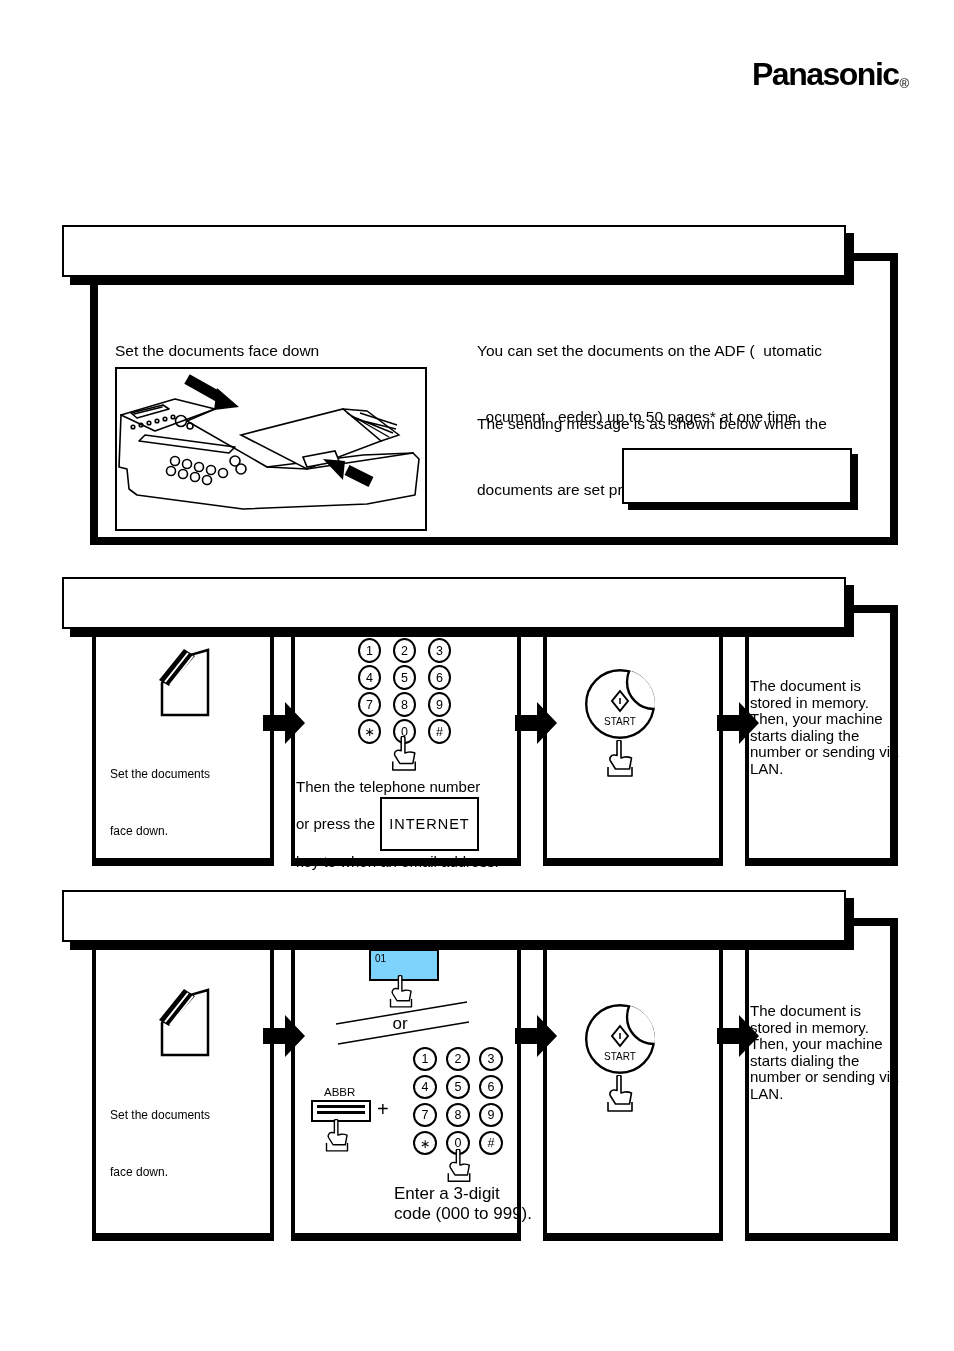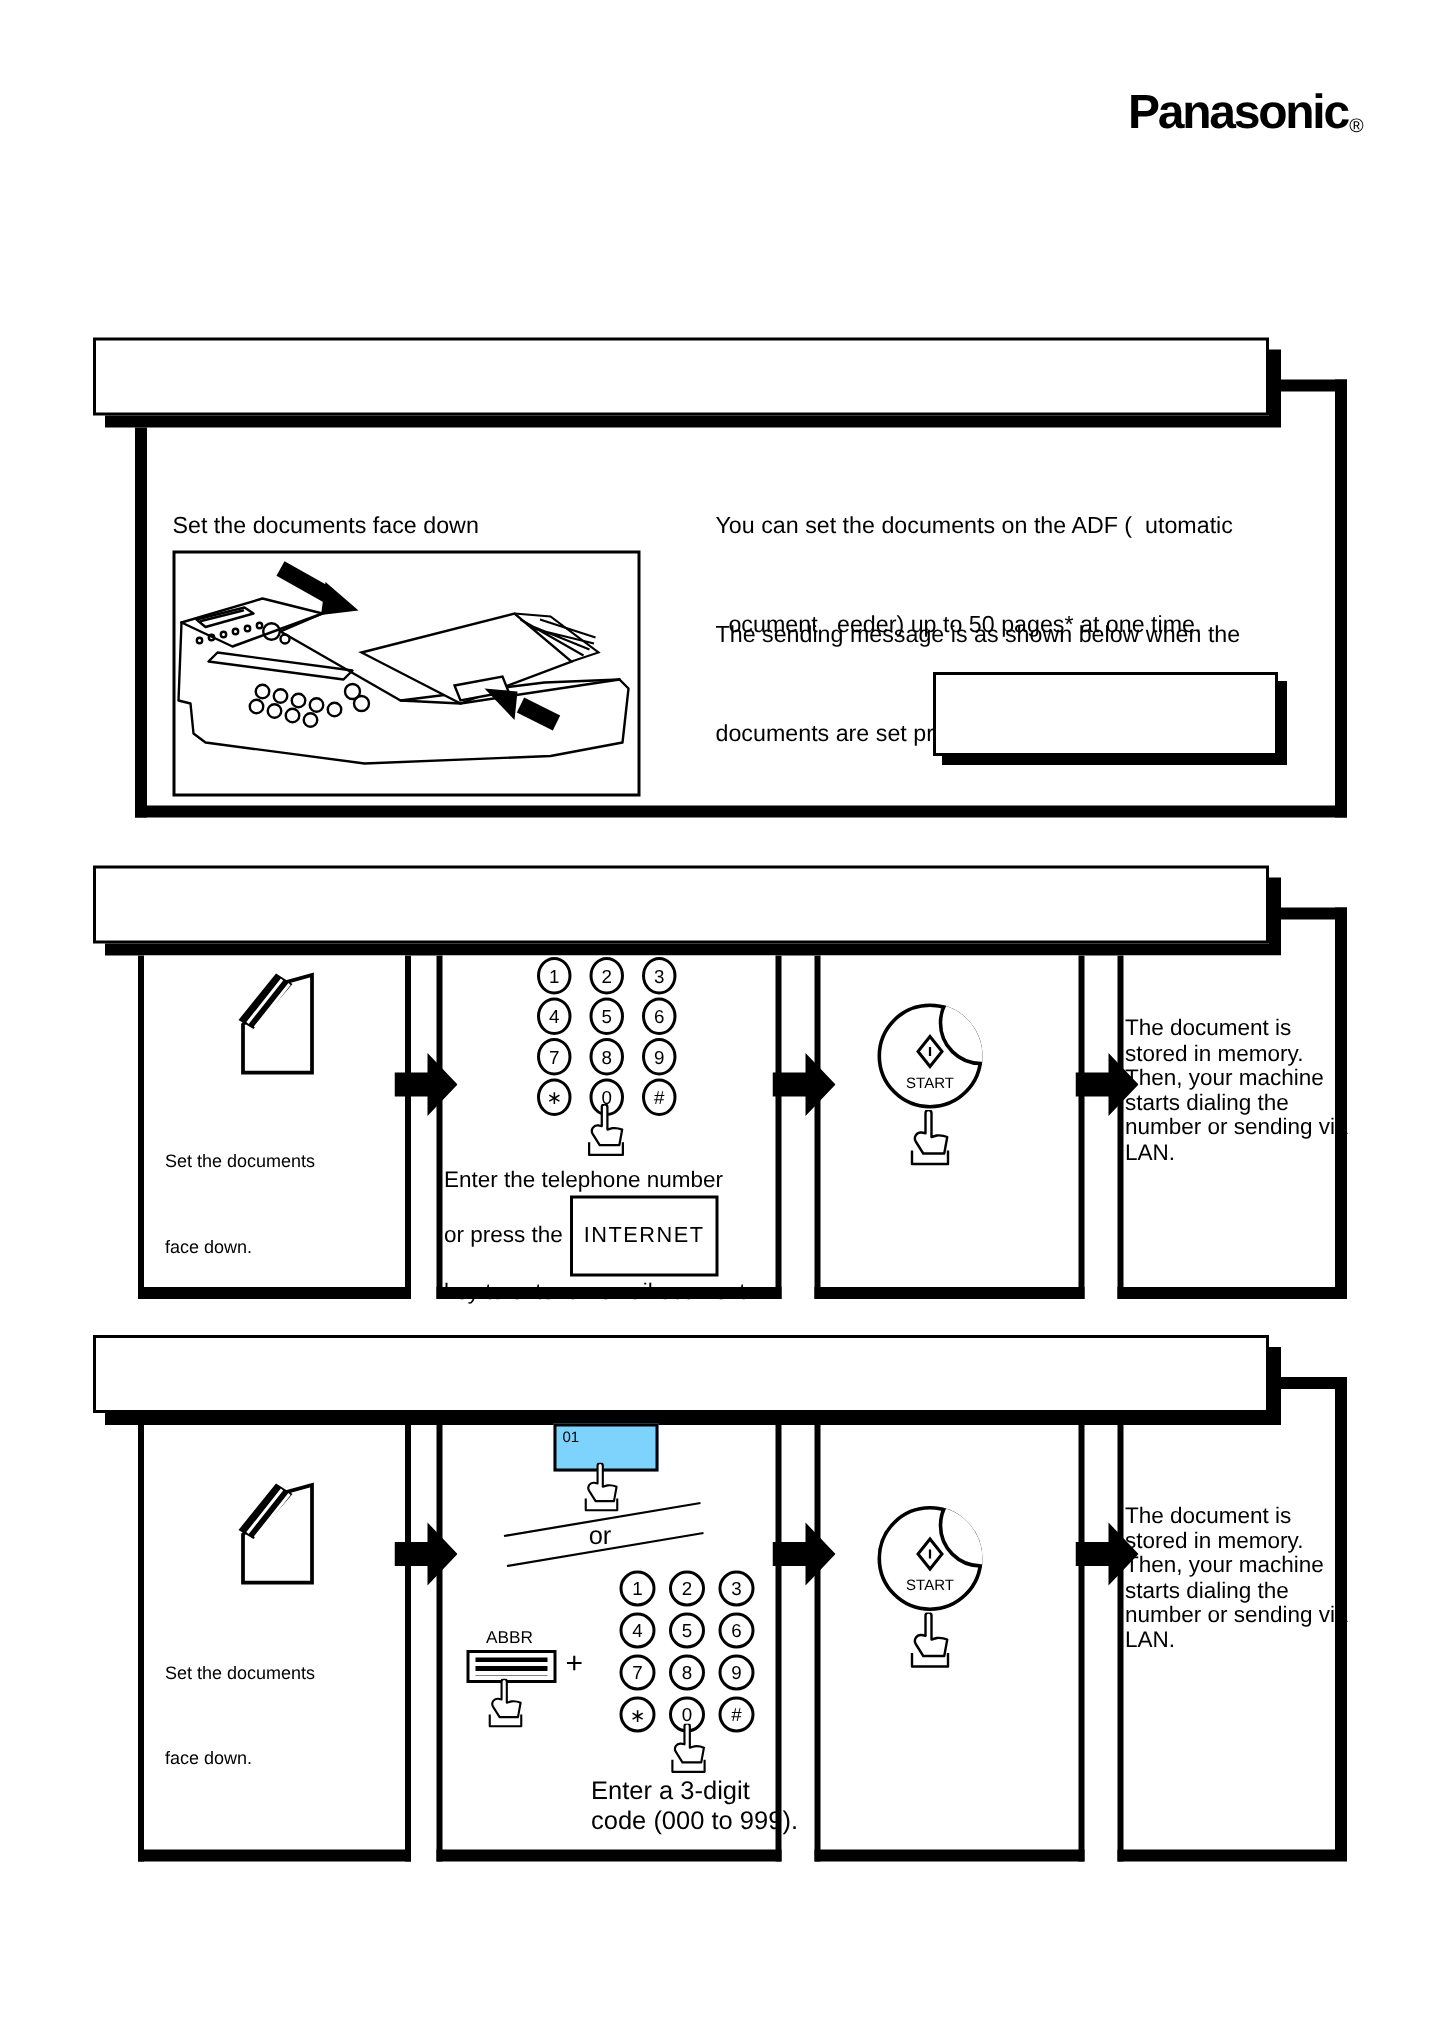--- a/index.html
+++ b/index.html
@@ -185,23 +185,23 @@
     <div class="key">9</div>
     <div class="key">∗</div>
     <div class="key">0</div>
     <div class="key">#</div>
   </div>
   <svg class="abs" style="left:389px;top:736px" width="30" height="36">
       <use href="#hand"></use>
     </svg>
 
   <div class="abs" style="left:296px;top:776px;font-size:15px">
-    <div style="line-height:21px">Enter the telephone number</div>
+    <div style="line-height:21px">Then the telephone number</div>
     <div style="line-height:24px"><span>or press the</span><span class="keybox">INTERNET</span></div>
-    <div style="line-height:21px">key to enter an email ocument.</div>
+    <div style="line-height:21px">key to when an email address.</div>
   </div>
 
   <svg class="abs" style="left:578px;top:662px" width="86" height="116" viewBox="0 0 86 116">
     <defs>
         <clipPath id="clip-s2">
           <circle cx="42" cy="42" r="35"></circle>
         </clipPath>
       </defs>
     <circle cx="42" cy="42" r="33.8" fill="#fff" stroke="#000" stroke-width="2.4"></circle>
     <g clip-path="url(#clip-s2)">

